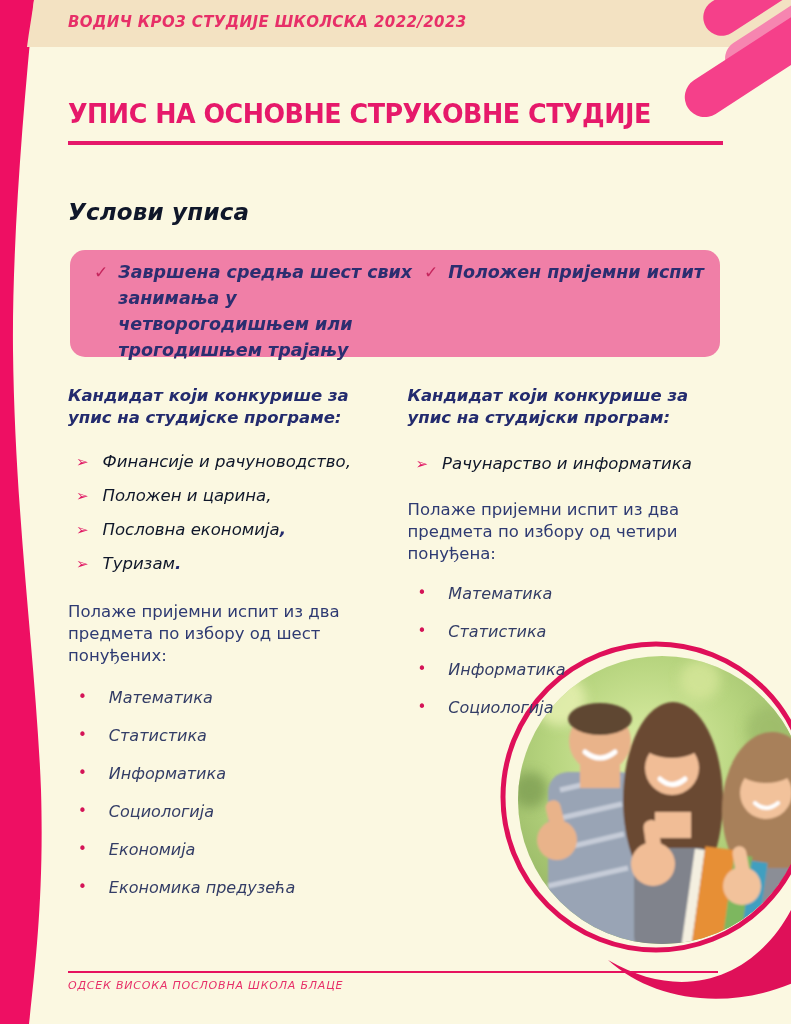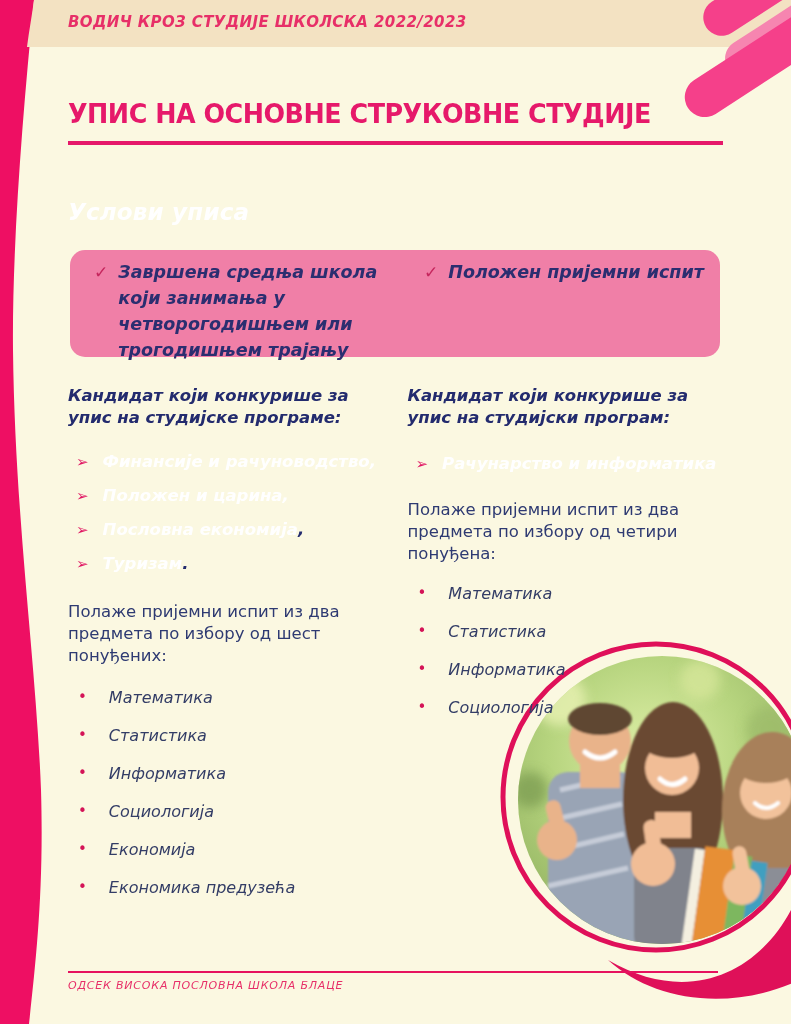--- a/index.html
+++ b/index.html
@@ -19,21 +19,21 @@
   .page-title{
     left:68px;top:98px;width:680px;
     font-size:27px;font-weight:bold;color:#e6196a;
     letter-spacing:-.5px;transform:scaleX(.94);transform-origin:left;
     white-space:nowrap;
   }
   .title-rule{left:68px;top:141px;width:655px;height:4px;background:#e6196a;}
 
   .section-heading{
     left:68px;top:199px;font-size:23px;font-weight:bold;font-style:italic;
-    color:#ffffff;letter-spacing:.2px;
+    color:#0f172a;letter-spacing:.2px;
   }
 
   .cond-box{
     left:70px;top:250px;width:650px;height:107px;border-radius:15px;
     background:#f07fa7;display:flex;box-sizing:border-box;padding:10px 12px 10px 24px;
   }
   .cond-item{display:flex;align-items:flex-start;}
   .cond-item.c1{width:330px;}
   .cond-item.c2{flex:1;}
   .check{color:#c6265d;font-size:17px;font-weight:bold;margin:2px 10px 0 0;font-style:normal;}
@@ -43,21 +43,21 @@
 
   .cols{left:68px;top:385px;width:655px;display:flex;gap:24px;}
   .col{width:320px;}
   .col-heading{
     font-size:16.5px;font-weight:bold;font-style:italic;color:#232b6e;line-height:1.35;
   }
   ul{list-style:none;margin:0;padding:0;}
   .prog-list{margin-top:22px;}
   .prog-list li{display:flex;margin-bottom:15px;}
   .arrow{color:#e01763;font-size:15px;margin:1px 14px 0 8px;font-style:normal;}
-  .prog-text{font-size:16.5px;font-weight:bold;font-style:italic;color:#ffffff;}
+  .prog-text{font-size:16.5px;font-weight:normal;font-style:italic;color:#0f172a;}
   .prog-suffix{font-size:16.5px;font-weight:bold;font-style:italic;color:#232b6e;}
   .exam-note{
     font-size:16.5px;color:#2e3a72;line-height:1.36;margin-top:28px;
   }
   .subj-list{margin-top:20px;}
   .subj-list li{display:flex;margin-bottom:19px;}
   .dot{color:#d41457;font-size:15px;margin:0 22px 0 10px;font-style:normal;}
   .subj-text{font-size:16px;font-style:italic;color:#333d66;}
   .col.right .prog-list{margin-top:24px;}
   .col.right .exam-note{margin-top:26px;}
@@ -153,21 +153,21 @@
 <div class="abs header-band-text">ВОДИЧ КРОЗ СТУДИЈЕ ШКОЛСКА 2022/2023</div>
 
 <div class="abs page-title">УПИС НА ОСНОВНЕ СТРУКОВНЕ СТУДИЈЕ</div>
 <div class="abs title-rule"></div>
 
 <div class="abs section-heading">Услови уписа</div>
 
 <div class="abs cond-box">
   <div class="cond-item c1">
     <span class="check">✓</span>
-    <span class="cond-text">Завршена средња школа који занимања у четворогодишњем или трогодишњем трајању</span>
+    <span class="cond-text">Завршена средња шест свих занимања у четворогодишњем или трогодишњем трајању</span>
   </div>
   <div class="cond-item c2">
     <span class="check">✓</span>
     <span class="cond-text">Положен пријемни испит</span>
   </div>
 </div>
 
 <div class="abs cols">
 
   <div class="col left">

